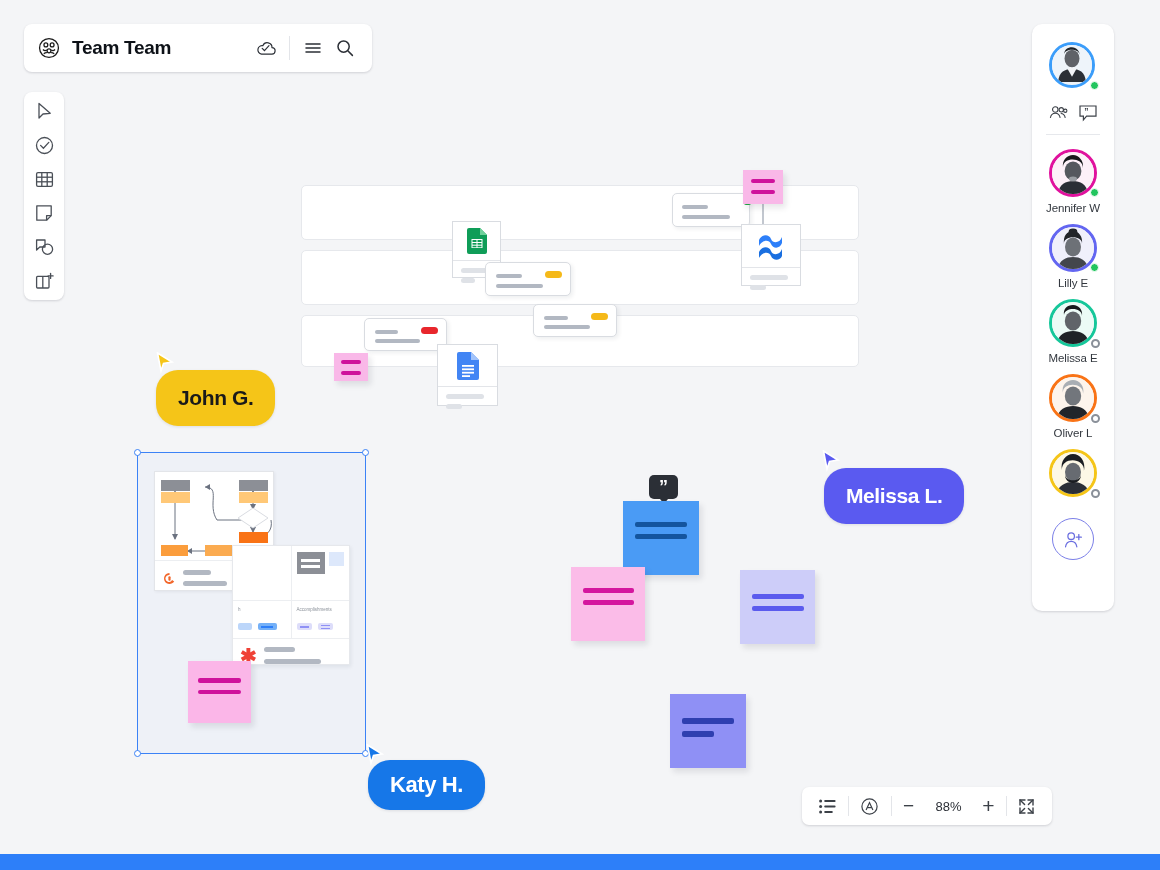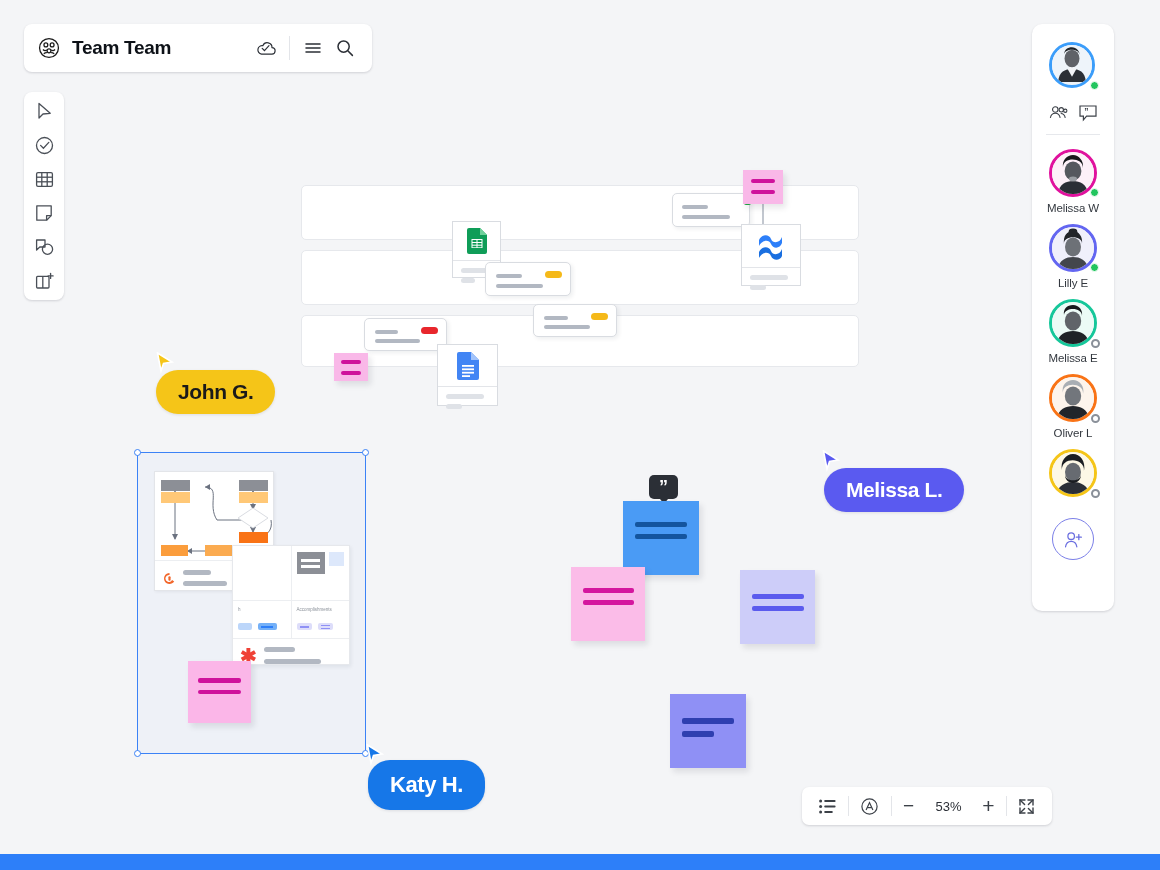--- a/index.html
+++ b/index.html
@@ -130,21 +130,21 @@
     position: absolute;
     box-shadow: 3px 4px 6px rgba(16,24,40,.10);
     padding-top: 22%;
   }
   .sticky i { display: block; height: 4px; border-radius: 2px; margin: 0 auto 7px; }
 
   
   .cursor { position: absolute; }
   .pill {
     border-radius: 22px; padding: 0 22px;
-    height: 44px; display: flex; align-items: center;
+    height: 56px; display: flex; align-items: center;
     font-size: 21px; font-weight: bold; letter-spacing: -.4px;
     box-shadow: 0 1px 3px rgba(16,24,40,.10);
     white-space: nowrap;
   }
 
   
   .sel-frame {
     position: absolute; left: 137px; top: 452px; width: 229px; height: 302px;
     border: 1.5px solid #3b82f6; background: rgba(59,130,246,.03);
   }
@@ -581,21 +581,21 @@
           <svg width="42" height="42" viewBox="0 0 42 42">
             <rect width="42" height="42" fill="#fdf0f8"></rect>
             <path d="M6 42 C7 32, 14 29, 21 29 C28 29, 35 32, 36 42 Z" fill="#2b2f36"></path>
             <ellipse cx="21" cy="19" rx="8.4" ry="9.6" fill="#55585e"></ellipse>
             <path d="M11 15 C11 5, 31 5, 31 16 C32 9, 27 3, 21 3 C15 3, 10 8, 11 15 Z" fill="#17191c"></path>
             <ellipse cx="21" cy="27" rx="4" ry="2.4" fill="#9a9ea3"></ellipse>
           </svg>
         </div>
         <div class="dot-online" style="background:#22c55e;"></div>
       </div>
-      <div class="pr-name">Melissa W</div>
+      <div class="pr-name">Jennifer W</div>
     </div>
 
     <div class="pr-item">
       <div class="av-wrap">
         <div class="av-ring" style="border-color:#6366f1;">
           <svg width="42" height="42" viewBox="0 0 42 42">
             <rect width="42" height="42" fill="#f0f0fb"></rect>
             <path d="M6 42 C7 33, 14 30, 21 30 C28 30, 35 33, 36 42 Z" fill="#43464c"></path>
             <ellipse cx="21" cy="20" rx="8" ry="9.4" fill="#6d7177"></ellipse>
             <path d="M12 17 C11 8, 31 8, 30 17 C31 10, 27 4, 21 4 C15 4, 11 9, 12 17 Z" fill="#22252a"></path>
@@ -679,21 +679,21 @@
       <svg width="19" height="19" viewBox="0 0 19 19" fill="none" stroke="#3c4148" stroke-width="1.2">
         <circle cx="9.5" cy="9.5" r="7.6"></circle>
         <path d="M6.1 13 L9.5 5.6 L12.9 13"></path>
           <path d="M7.4 10.6 H11.6"></path>
       </svg>
     </div>
     <div class="zb-div"></div>
     <div class="zb-btn" style="width:34px; font-size:19px; color:#3c4148;">
       <span>−</span>
     </div>
-    <div class="zb-pct">53%</div>
+    <div class="zb-pct">88%</div>
     <div class="zb-btn" style="width:34px; font-size:21px; color:#3c4148;">
       <span>+</span>
     </div>
     <div class="zb-div"></div>
     <div class="zb-btn" style="width:40px;">
       <svg width="17" height="17" viewBox="0 0 17 17" fill="none" stroke="#3c4148" stroke-width="1.4" stroke-linecap="round">
         <path d="M7 2 H2 V7"></path>
           <path d="M2 2 L6.6 6.6"></path>
         <path d="M10 15 H15 V10"></path>
           <path d="M15 15 L10.4 10.4"></path>

